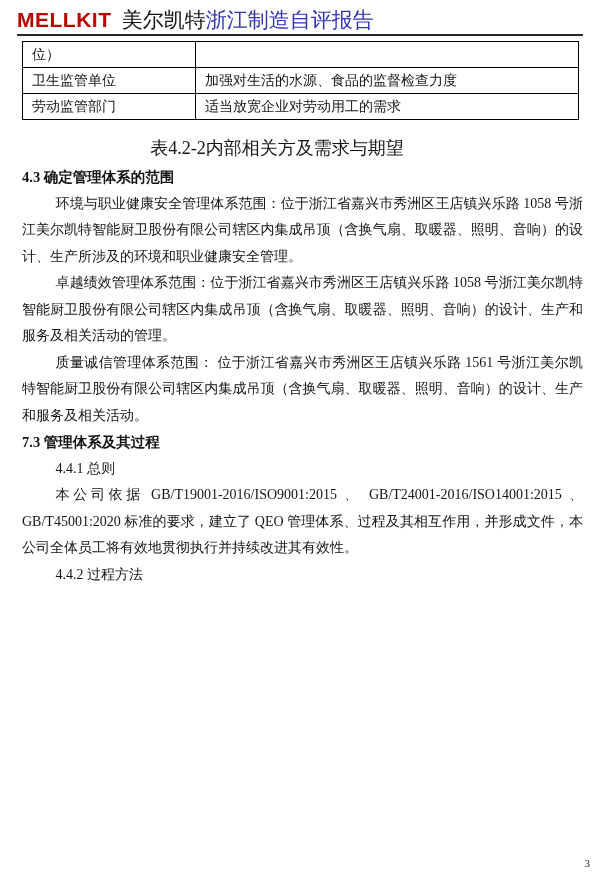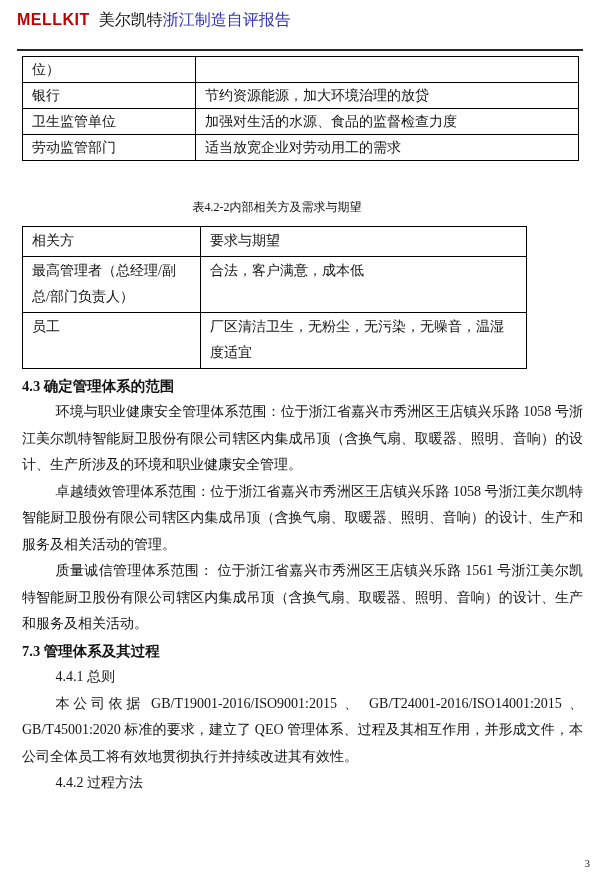--- a/index.html
+++ b/index.html
@@ -5,39 +5,39 @@
   * { margin:0; padding:0; box-sizing:border-box; }
   html, body { width:600px; }
   body {
     height:883px; background:#ffffff; color:#141414;
     font-family:"Liberation Serif", serif;
     position:relative; overflow:hidden;
   }
   .page { padding:8px 17px 0 17px; }
 
   
-  .hdr { padding:2px 0 20px 0; border-bottom:2px solid #262626;
-         font-size:16px; line-height:19px; white-space:nowrap; }
+  .hdr { padding:2px 0 4px 0; border-bottom:2px solid #262626;
+         font-size:21px; line-height:19px; white-space:nowrap; }
   .hdr .brand { color:#c00000; font-family:"Liberation Sans", sans-serif;
                 font-weight:bold; letter-spacing:.5px; }
   .hdr .company { color:#141414; margin-left:5px; }
   .hdr .doc-title { color:#3333b3; }
 
   
   table { border-collapse:collapse; table-layout:fixed; margin-left:5px; }
   td { border:1px solid #000; font-size:14px; padding:0 9px; word-break:break-all; }
   .tbl1 { width:557px; margin-top:5px; }
   .tbl1 .c1 { width:173px; }
   .tbl1 td { height:26px; }
   .tbl2 { width:505px; margin-top:10px; }
   .tbl2 .c1 { width:178px; }
   .tbl2 td { line-height:26.5px; vertical-align:top; padding-top:1px; padding-bottom:1px; }
   .tbl2 tr.hrow td { height:27px; }
 
-  .caption { margin:38px 0 0 5px; width:510px; text-align:center; font-size:12px; }
+  .caption { margin:16px 0 0 5px; width:510px; text-align:center; font-size:18px; }
 
   
   .body-text { margin:4px 0 0 5px; font-size:14px; line-height:26.5px; }
   .body-text p { text-align:justify; text-indent:2.4em; }
   .h-bold { font-weight:bold; font-size:14.5px; }
   .h-sub { text-indent:2.4em; }
 
   .page-num { position:absolute; right:10px; bottom:14px; font-size:11px; color:#222; }
 </style>
 </head>
@@ -54,56 +54,32 @@
     <colgroup>
         <col class="c1">
         <col class="c2">
       </colgroup>
     <tbody>
       <tr>
         <td>位）</td>
         <td></td>
       </tr>
       <tr>
-        <td>银行</td>
-        <td>节约资源能源，加大环境治理的放贷</td>
-      </tr>
-      <tr>
         <td>卫生监管单位</td>
         <td>加强对生活的水源、食品的监督检查力度</td>
       </tr>
       <tr>
         <td>劳动监管部门</td>
         <td>适当放宽企业对劳动用工的需求</td>
       </tr>
     </tbody>
   </table>
 
   <div class="caption">表4.2-2内部相关方及需求与期望</div>
 
-  <table class="tbl2">
-    <colgroup>
-        <col class="c1">
-        <col class="c2">
-      </colgroup>
-    <tbody>
-      <tr class="hrow">
-        <td>相关方</td>
-        <td>要求与期望</td>
-      </tr>
-      <tr>
-        <td>最高管理者（总经理/副总/部门负责人）</td>
-        <td>合法，客户满意，成本低</td>
-      </tr>
-      <tr>
-        <td>员工</td>
-        <td>厂区清洁卫生，无粉尘，无污染，无噪音，温湿度适宜</td>
-      </tr>
-    </tbody>
-  </table>
 
   <div class="body-text">
     <div class="h-bold">4.3 确定管理体系的范围</div>
     <p>环境与职业健康安全管理体系范围：位于浙江省嘉兴市秀洲区王店镇兴乐路 1058 号浙江美尔凯特智能厨卫股份有限公司辖区内集成吊顶（含换气扇、取暖器、照明、音响）的设计、生产所涉及的环境和职业健康安全管理。</p>
     <p>卓越绩效管理体系范围：位于浙江省嘉兴市秀洲区王店镇兴乐路 1058 号浙江美尔凯特智能厨卫股份有限公司辖区内集成吊顶（含换气扇、取暖器、照明、音响）的设计、生产和服务及相关活动的管理。</p>
     <p>质量诚信管理体系范围：  位于浙江省嘉兴市秀洲区王店镇兴乐路 1561 号浙江美尔凯特智能厨卫股份有限公司辖区内集成吊顶（含换气扇、取暖器、照明、音响）的设计、生产和服务及相关活动。</p>
     <div class="h-bold">7.3 管理体系及其过程</div>
     <div class="h-sub">4.4.1 总则</div>
     <p>本公司依据 GB/T19001-2016/ISO9001:2015 、 GB/T24001-2016/ISO14001:2015 、GB/T45001:2020 标准的要求，建立了 QEO 管理体系、过程及其相互作用，并形成文件，本公司全体员工将有效地贯彻执行并持续改进其有效性。</p>
     <div class="h-sub">4.4.2 过程方法</div>

